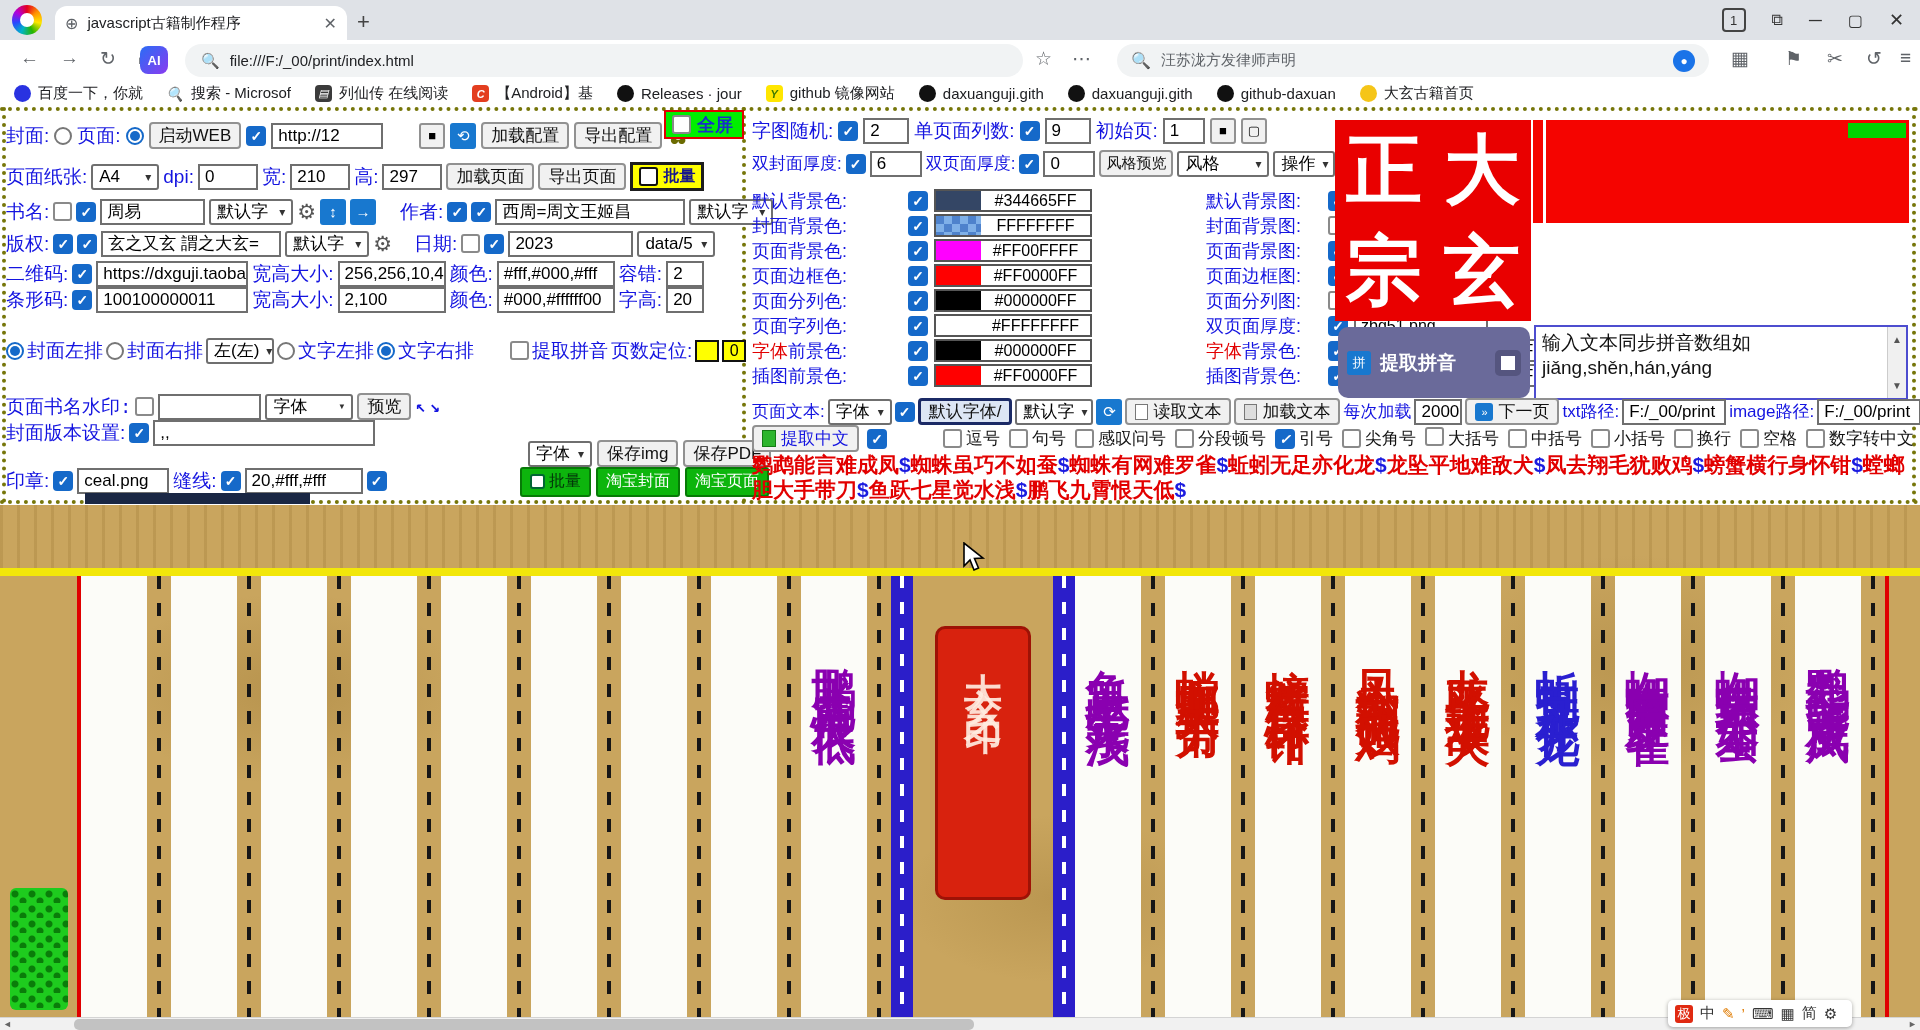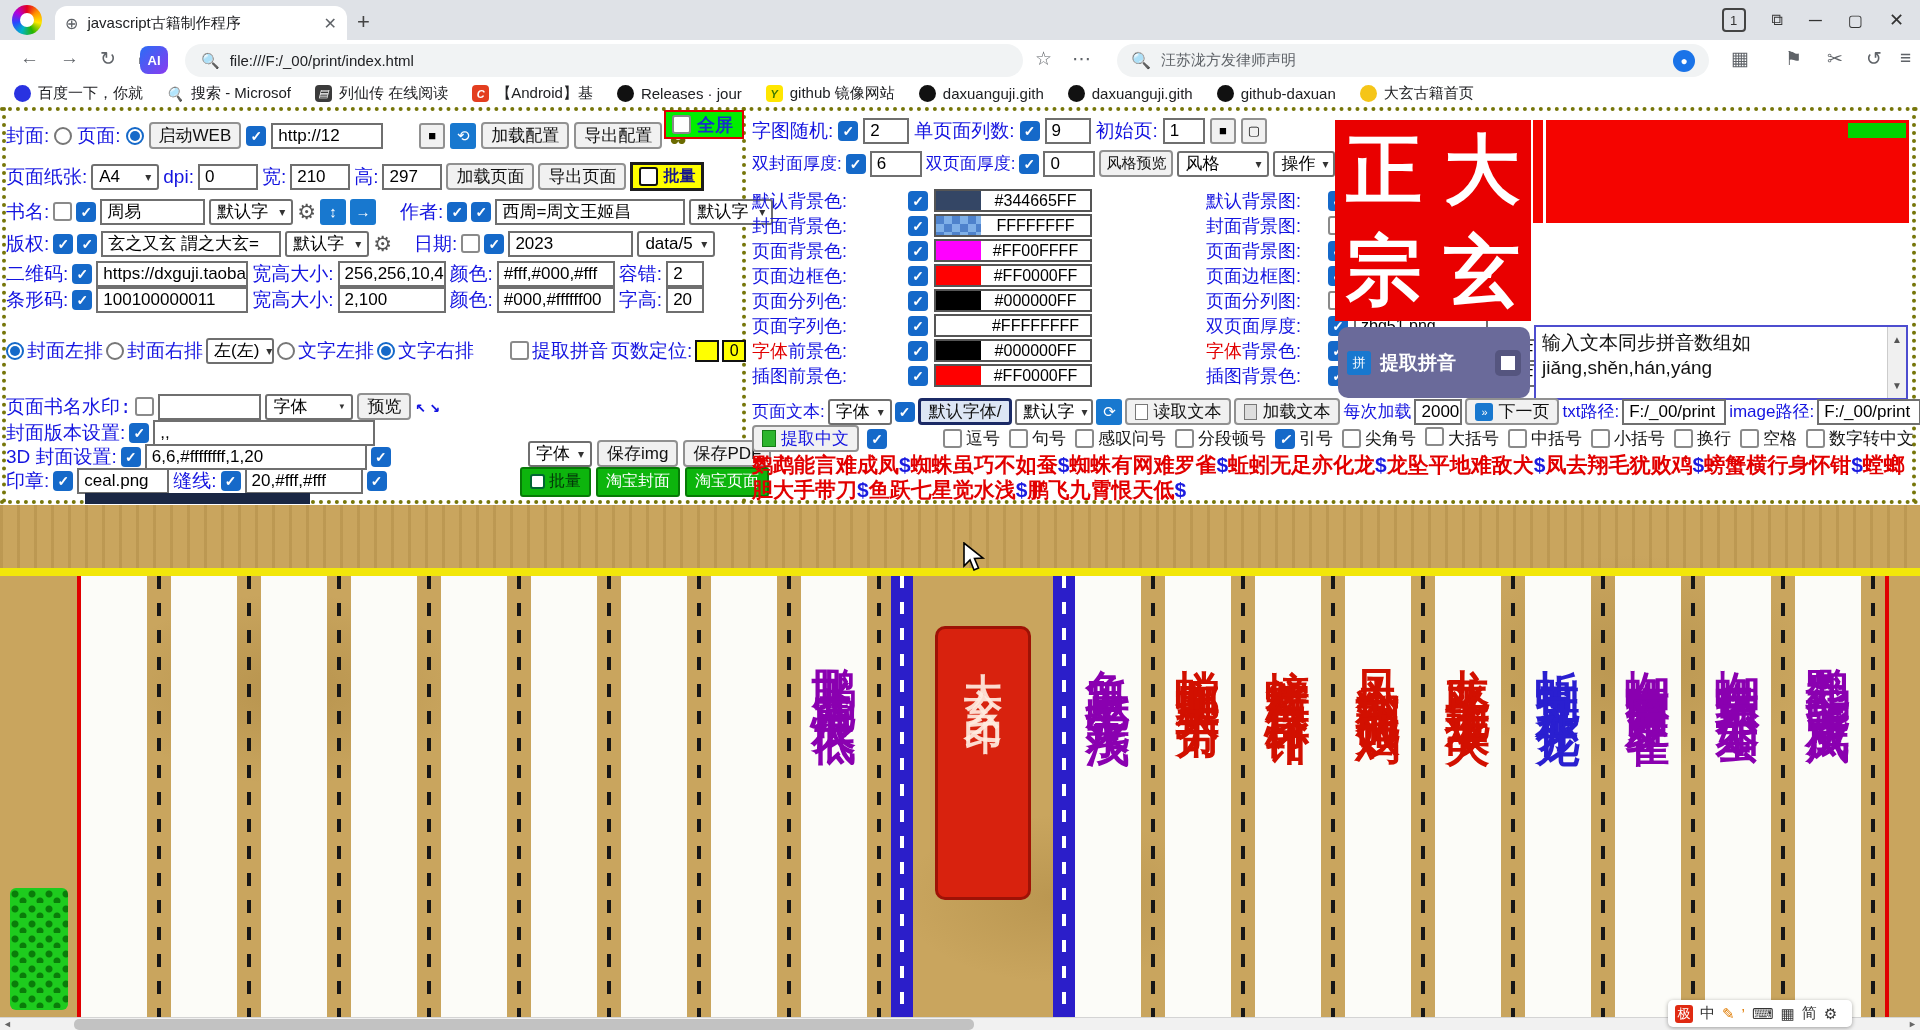--- a/index.html
+++ b/index.html
@@ -350,26 +350,20 @@
     <span class="arrR">↖</span>
     <span class="arrR">↘</span>
   </div>
 
   <div class="row" style="left:6px;top:419px;gap:4px;">
     <span class="lbl">封面版本设置:</span>
     <span class="cb"></span>
     <span class="inp" style="width:222px;">,,</span>
   </div>
 
-  <div class="row" style="left:6px;top:443px;gap:4px;">
-    <span class="lbl">3D 封面设置:</span>
-    <span class="cb"></span>
-    <span class="inp" style="width:222px;">6,6,#ffffffff,1,20</span>
-    <span class="cb"></span>
-  </div>
 
   <div class="row" style="left:6px;top:467px;gap:4px;">
     <span class="lbl">印章:</span>
     <span class="cb"></span>
     <span class="inp" style="width:92px;">ceal.png</span>
     <span class="lbl">缝线:</span>
     <span class="cb"></span>
     <span class="inp" style="width:118px;">20,#fff,#fff</span>
     <span class="cb"></span>
   </div>

